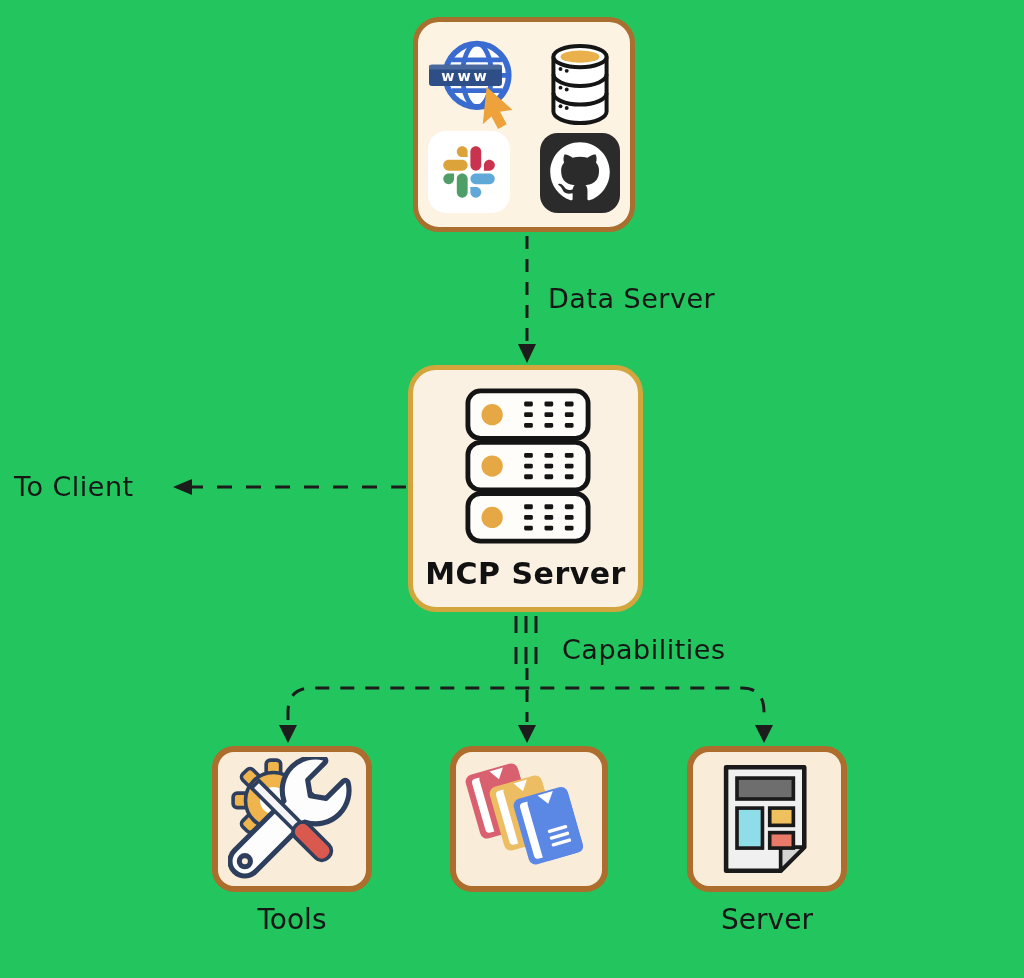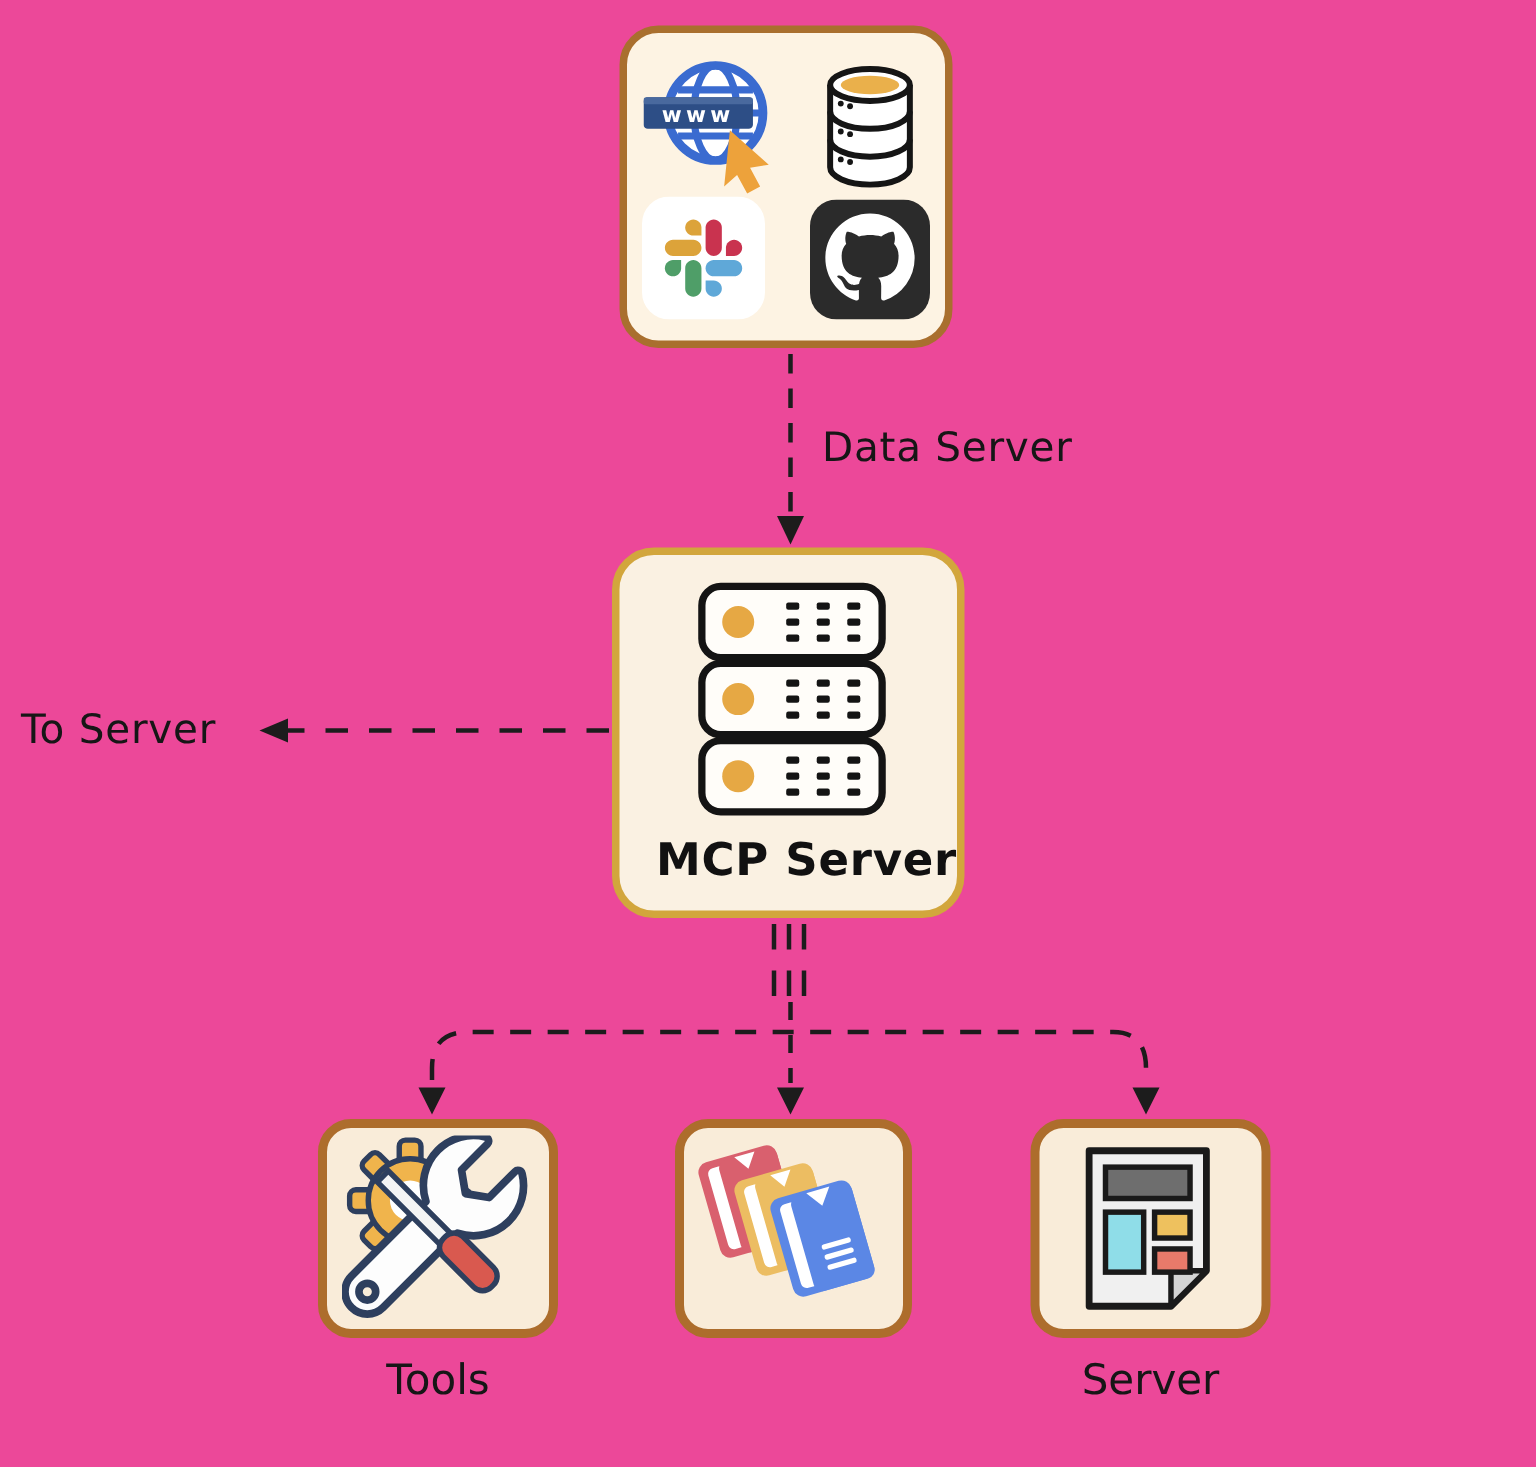--- a/index.html
+++ b/index.html
@@ -1,26 +1,26 @@
 <!DOCTYPE html>
 <html><head>
 <meta charset="utf-8">
 <style>
   html,body{margin:0;padding:0;background:#ffffff;}
-  #canvas{position:relative;width:1024px;height:978px;background:#ec4899;overflow:hidden;
+  #canvas{position:relative;width:1024px;height:978px;background:#22c55e;overflow:hidden;
           font-family:"DejaVu Sans", sans-serif;color:#1b1b1b;}
   .abs{position:absolute;}
   svg{display:block;}
   .node-box{position:absolute;box-sizing:border-box;}
   .box-cream{background:#fdf3e3;border:5px solid #a96f2e;border-radius:26px;}
   .box-gold{background:#faf1e2;border:5px solid #d2a63c;border-radius:28px;}
   .box-cap{background:#f9ecd9;border:6px solid #ad6d2c;border-radius:22px;}
   .lbl{position:absolute;white-space:nowrap;font-size:27px;font-weight:500;
        letter-spacing:0.5px;color:#161616;}
-  .mcp-label{position:absolute;left:0;right:0;top:186px;text-align:right;
+  .mcp-label{position:absolute;left:0;right:0;top:186px;text-align:center;
              font-size:30px;font-weight:700;letter-spacing:0.5px;color:#111;}
   .cap-label{position:absolute;font-size:28px;font-weight:500;color:#161616;
              transform:translateX(-50%);white-space:nowrap;}
   #connectors{position:absolute;left:0;top:0;z-index:0;}
   .node-box{z-index:1;}
 </style>
 </head>
 <body>
 
 <div id="canvas">
@@ -134,22 +134,23 @@
           <rect x="82" y="131" width="9" height="5" rx="1.5"></rect>
           <rect x="103" y="131" width="9" height="5" rx="1.5"></rect>
         <rect x="61" y="142" width="9" height="5" rx="1.5"></rect>
           <rect x="82" y="142" width="9" height="5" rx="1.5"></rect>
           <rect x="103" y="142" width="9" height="5" rx="1.5"></rect>
       </g>
     </svg>
     <div class="mcp-label">MCP Server</div>
   </div>
 
-  <div class="lbl" style="left:14px;top:471px;">To Server</div>
-
+  <div class="lbl" style="left:14px;top:471px;">To Client</div>
+
+  <div class="lbl" style="left:562px;top:634px;">Capabilities</div>
 
   <div class="node-box box-cap" style="left:212px;top:746px;width:160px;height:146px;">
     <svg class="abs" style="left:10px;top:5px;" width="128" height="124" viewBox="0 0 120 120">
 
       <g transform="translate(42,42)">
         <g fill="#f0b44c" stroke="#2e3f5e" stroke-width="3.5">
           <g>
               <rect x="-7" y="-39" width="14" height="17" rx="4"></rect>
             </g>
           <g transform="rotate(45)">

